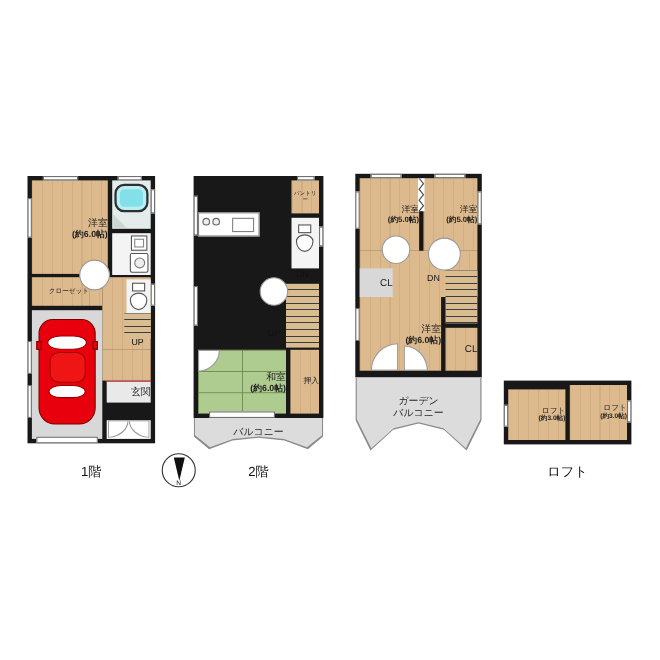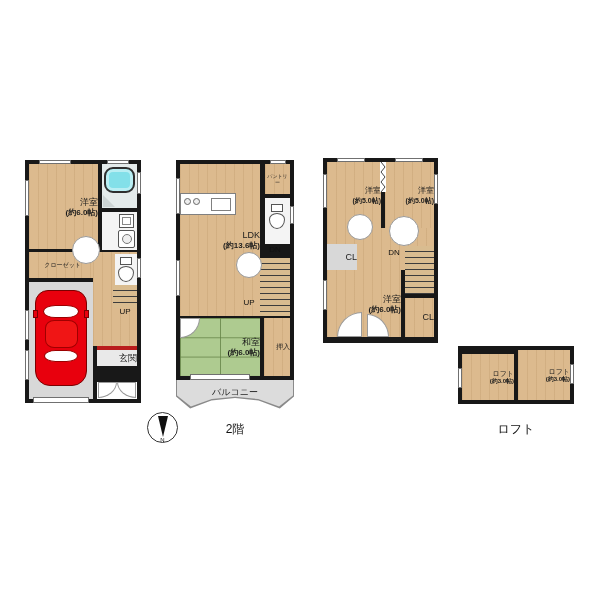--- a/index.html
+++ b/index.html
@@ -105,43 +105,40 @@
 
     <div class="room gray" style="left:4px;top:122px;width:64px;height:117px"></div>
     <div class="car" style="left:10px;top:130px;width:52px;height:96px">
       <div class="windshield"></div>
         <div class="roof"></div>
         <div class="rearw"></div>
       <div class="mirror-l"></div>
         <div class="mirror-r"></div>
     </div>
 
-    <div class="room lgray" style="left:72px;top:186px;width:40px;height:20px;border-top:4px solid #b91c1c">
+    <div class="room lgray" style="left:72px;top:186px;width:40px;height:20px;border-top:1px solid #b91c1c">
       <div class="rname">玄関</div>
     </div>
     <div class="room" style="left:72px;top:222px;width:40px;height:17px;background:#fff"></div>
     <div class="arc" style="left:73px;top:222px;width:19px;height:16px;border-radius:0 0 100% 0"></div>
     <div class="arc" style="left:92px;top:222px;width:19px;height:16px;border-radius:0 0 0 100%"></div>
     <div class="arc" style="left:47px;top:76px;width:28px;height:28px;border-radius:50%"></div>
 
     <div class="win" style="left:14px;top:0;width:32px;height:4px"></div>
     <div class="win" style="left:82px;top:0;width:22px;height:4px"></div>
     <div class="win" style="left:0;top:20px;width:4px;height:36px"></div>
     <div class="win" style="left:0;top:150px;width:4px;height:30px"></div>
     <div class="win" style="left:0;top:190px;width:4px;height:30px"></div>
     <div class="win" style="left:112px;top:12px;width:4px;height:22px"></div>
     <div class="win" style="left:112px;top:98px;width:4px;height:20px"></div>
     <div class="win" style="left:8px;top:237px;width:56px;height:6px"></div>
   </div>
+  <div class="floorlabel" style="left:25px;top:421px;width:116px">1階</div>
 
   <div class="plan" style="left:176px;top:160px;width:118px;height:220px">
-    <div class="room wood" style="left:4px;top:4px;width:80px;height:152px">
-      <div class="rname">LDK</div>
-      <div class="rsize">(約13.6帖)</div>
-    </div>
     <div class="kitchen" style="left:4px;top:33px;width:56px;height:22px">
       <div class="burner" style="left:3px;top:4px"></div>
       <div class="burner" style="left:12px;top:4px"></div>
       <div class="sink" style="left:30px;top:4px;width:20px;height:13px"></div>
     </div>
 
     <div class="room wood" style="left:89px;top:4px;width:25px;height:30px">
       <div class="micro" style="font-size:5px">パントリー</div>
     </div>
 
@@ -213,20 +210,25 @@
     </div>
     <div class="arc" style="left:14px;top:154px;width:25px;height:25px;border-radius:100% 0 0 0"></div>
     <div class="arc" style="left:44px;top:156px;width:22px;height:23px;border-radius:0 100% 0 0"></div>
 
     <div class="win" style="left:14px;top:0;width:28px;height:4px"></div>
     <div class="win" style="left:72px;top:0;width:28px;height:4px"></div>
     <div class="win" style="left:0;top:16px;width:4px;height:34px"></div>
     <div class="win" style="left:0;top:122px;width:4px;height:30px"></div>
     <div class="win" style="left:111px;top:16px;width:4px;height:30px"></div>
   </div>
+  <div class="scallop-outer" style="left:323px;top:343px;width:115px;height:70px">
+    <div class="scallop-inner"></div>
+    <div class="balabel" style="top:16px">ガーデン</div>
+    <div class="balabel" style="top:27px">バルコニー</div>
+  </div>
 
   <div class="plan" style="left:458px;top:346px;width:116px;height:58px">
     <div class="room wood" style="left:4px;top:8px;width:52px;height:46px">
       <div class="rname" style="font-size:7px;line-height:9px">ロフト</div>
       <div class="rsize" style="font-size:6px;line-height:7px">(約3.0帖)</div>
     </div>
     <div class="room wood" style="left:60px;top:4px;width:52px;height:50px">
       <div class="rname" style="font-size:7px;line-height:9px">ロフト</div>
       <div class="rsize" style="font-size:6px;line-height:7px">(約3.0帖)</div>
     </div>

